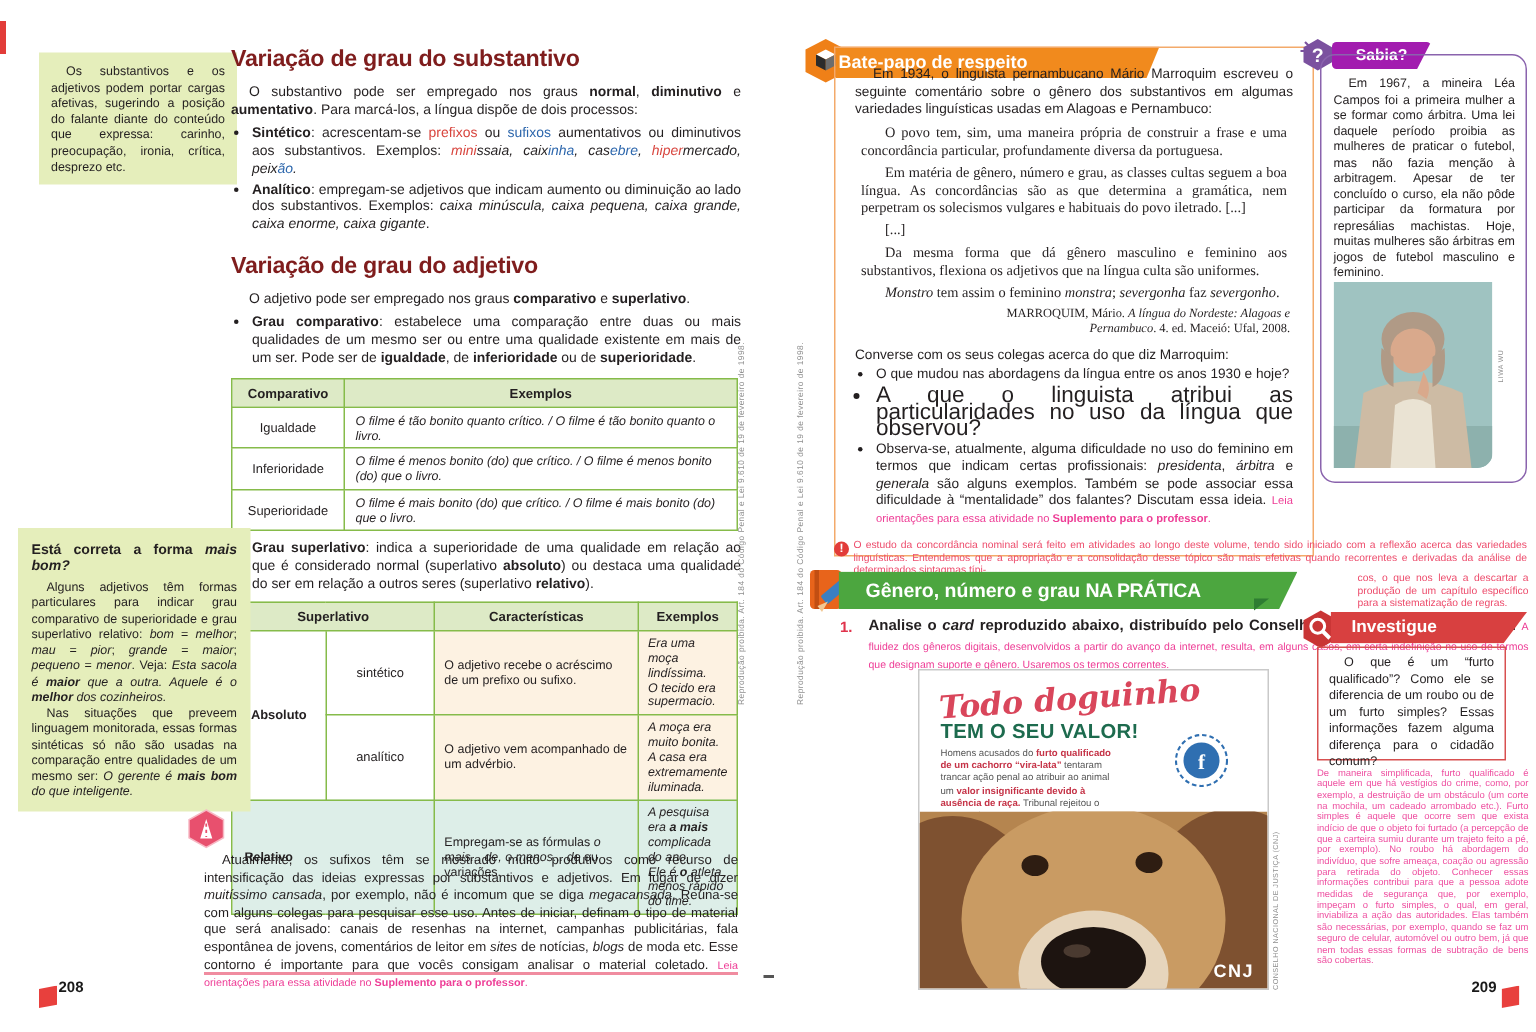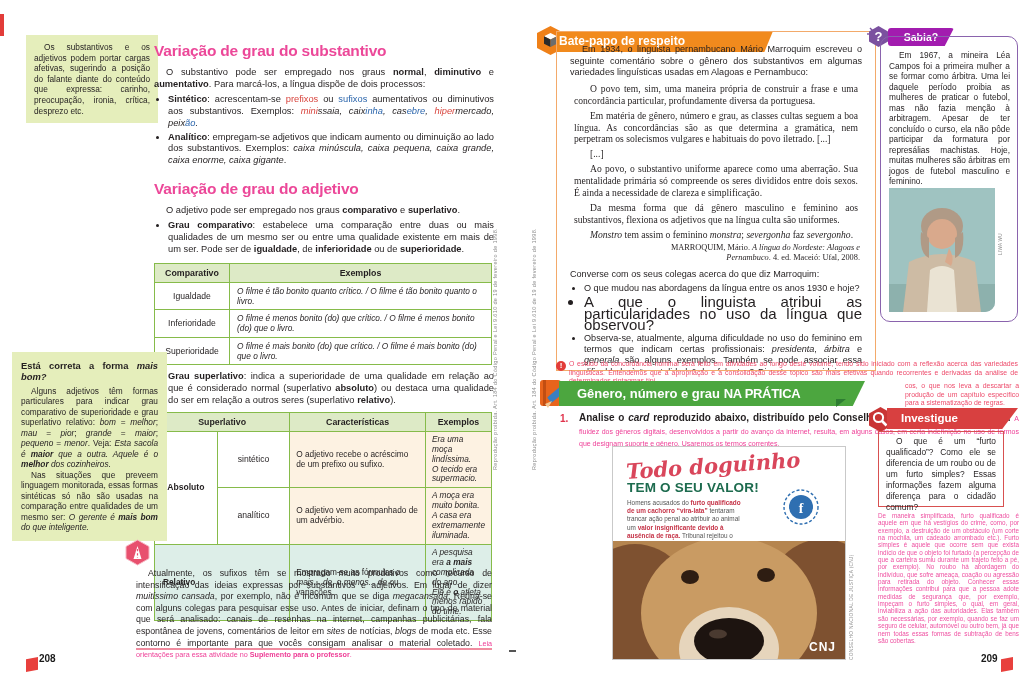--- a/index.html
+++ b/index.html
@@ -9,21 +9,21 @@
   .b{font-weight:bold}.i{font-style:italic}.bi{font-weight:bold;font-style:italic}
   .red{color:#d8453e}.blue{color:#2c66ac}
   .ired{color:#d8453e;font-style:italic}.iblue{color:#2c66ac;font-style:italic}
   .pn{color:#ee3d96;font-size:0.82em}.pnb{color:#ee3d96;font-size:0.82em;font-weight:bold}
   .pn2{color:#ee3d96;font-size:7px;font-weight:normal;line-height:8.8px}
   .cr{color:#c53347;font-weight:bold}
   
   .greenbox{background:#e5eebb;text-align:justify;}
   .vert{writing-mode:vertical-rl;transform:rotate(180deg);font-size:5.6px;color:#8f8f8f;
         letter-spacing:.3px;white-space:nowrap;}
-  .head{font-size:15.5px;font-weight:bold;color:#ec4899;margin:12px 0 7px 0;letter-spacing:-.2px;}
+  .head{font-size:15.5px;font-weight:bold;color:#7f1d1d;margin:1px 0 7px 0;letter-spacing:-.2px;}
   .bodyp{font-size:9.3px;line-height:11.9px;text-align:justify;text-indent:12px;margin:0 0 3px 0;}
   ul.dots{margin:2px 0 4px 0;padding-left:14px;}
   ul.dots li{font-size:9.3px;line-height:11.9px;text-align:justify;margin-bottom:2px;}
   
   table.t{border-collapse:collapse;width:338px;}
   table.t th,table.t td{border:1px solid #86bb4a;}
   table.t th{background:#ddeac6;font-size:8.8px;padding:4px 2px;}
   .t td.g{width:70px;text-align:center;font-size:8.6px;padding:2px;}
   .t td.e{font-style:italic;font-size:8.3px;line-height:10.2px;padding:3px 7px;}
   .t2 td{font-size:8.3px;line-height:9.9px;padding:3px 6px;vertical-align:middle;}
@@ -154,21 +154,20 @@
     </svg>
   </div>
   <div class="banner" style="left:557px;top:31px;width:214px;height:21px;background:#f18a1d;font-size:12px;line-height:21px;padding-left:2px;clip-path:polygon(0 0,100% 0,96% 100%,0 100%);">
     <span>Bate-papo de respeito</span>
   </div>
   <div style="position:absolute;left:556px;top:31px;width:320px;height:340px;border:1.5px solid #f3aa6a;box-sizing:border-box;padding:12px 13px 6px;overflow:hidden;">
     <p style="margin:0 0 4px;font-size:9.1px;line-height:11.6px;text-align:justify;text-indent:12px;">Em 1934, o linguista pernambucano Mário Marroquim escreveu o seguinte comentário sobre o gênero dos substantivos em algumas variedades linguísticas usadas em Alagoas e Pernambuco:</p>
     <p style="margin:0 4px 3px;font-family:'Liberation Serif',serif;font-size:9.6px;line-height:11.9px;text-align:justify;text-indent:16px;">O povo tem, sim, uma maneira própria de construir a frase e uma concordância particular, profundamente diversa da portuguesa.</p>
     <p style="margin:0 4px 3px;font-family:'Liberation Serif',serif;font-size:9.6px;line-height:11.9px;text-align:justify;text-indent:16px;">Em matéria de gênero, número e grau, as classes cultas seguem a boa língua. As concordâncias são as que determina a gramática, nem perpetram os solecismos vulgares e habituais do povo iletrado. [...]</p>
     <p style="margin:0 4px 3px;font-family:'Liberation Serif',serif;font-size:9.6px;line-height:11.9px;text-indent:16px;">[...]</p>
-    <p style="margin:0 4px 3px;font-family:'Liberation Serif',serif;font-size:9.6px;line-height:11.9px;text-align:justify;text-indent:16px;">Ao povo, o substantivo uniforme aparece como uma aberração. Sua mentalidade primária só compreende os seres divididos entre dois sexos. É ainda a necessidade de clareza e simplificação.</p>
     <p style="margin:0 4px 3px;font-family:'Liberation Serif',serif;font-size:9.6px;line-height:11.9px;text-align:justify;text-indent:16px;">Da mesma forma que dá gênero masculino e feminino aos substantivos, flexiona os adjetivos que na língua culta são uniformes.</p>
     <p style="margin:0 4px 2px;font-family:'Liberation Serif',serif;font-size:9.6px;line-height:11.9px;text-indent:16px;"><span class="i">Monstro</span><span> tem assim o feminino </span><span class="i">monstra</span><span>; </span><span class="i">severgonha</span><span> faz </span><span class="i">severgonho</span><span>.</span></p>
     <p style="margin:2px 2px 6px 90px;font-family:'Liberation Serif',serif;font-size:8.3px;line-height:10.4px;text-align:right;"><span>MARROQUIM, Mário. </span><span class="i">A língua do Nordeste: Alagoas e Pernambuco</span><span>. 4. ed. Maceió: Ufal, 2008.</span></p>
     <p style="margin:0 0 2px;font-size:9.1px;line-height:11.5px;">Converse com os seus colegas acerca do que diz Marroquim:</p>
     <ul class="dots" style="margin:0;">
       <li style="font-size:9.1px;line-height:11.4px;">O que mudou nas abordagens da língua entre os anos 1930 e hoje?</li>
       <li style="font-size:15px;line-height:11.4px;">A que o linguista atribui as particularidades no uso da língua que observou?</li>
       <li style="font-size:9.1px;line-height:11.4px;"><span>Observa-se, atualmente, alguma dificuldade no uso do feminino em termos que indicam certas profissionais: </span><span class="i">presidenta</span><span>, </span><span class="i">árbitra</span><span> e </span><span class="i">generala</span><span> são alguns exemplos. Também se pode associar essa dificuldade à “mentalidade” dos falantes? Discutam essa ideia. </span><span class="pn">Leia orientações para essa atividade no </span><span class="pnb">Suplemento para o professor</span><span class="pn">.</span></li>
     </ul>
   </div>

